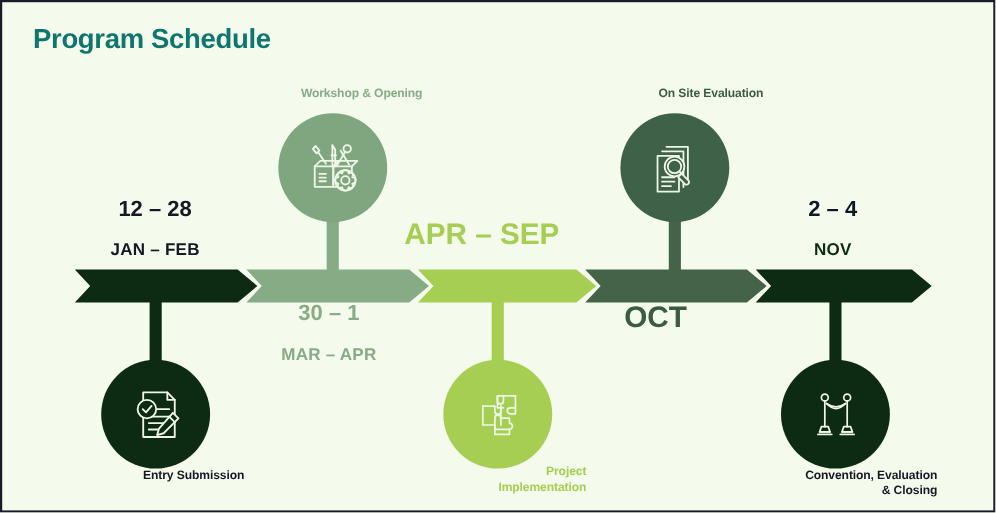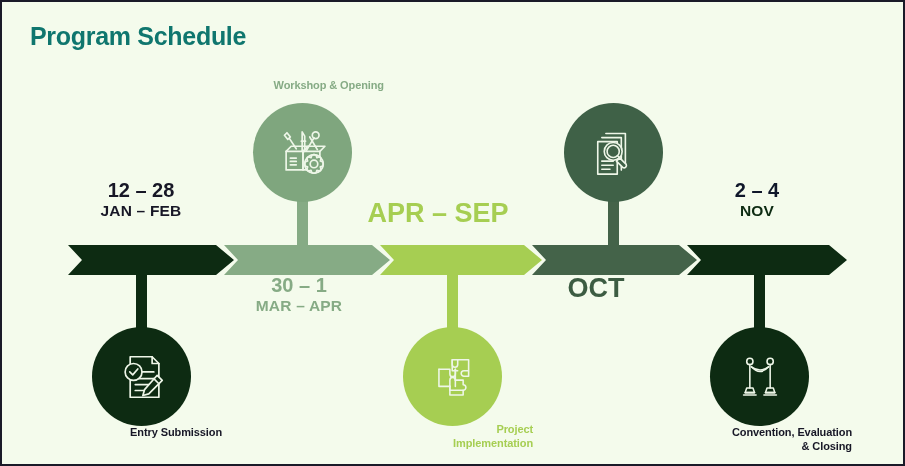--- a/index.html
+++ b/index.html
@@ -82,21 +82,21 @@
     letter-spacing: 0px;
     line-height: 1.05;
     white-space: nowrap;
   }
   .period .months {
     font-size: 15.5px;
     font-weight: 800;
     letter-spacing: 0.2px;
     line-height: 1.2;
     white-space: nowrap;
-    margin-top: 1px;
+    margin-top: 18px;
   }
   .period.solo .days {
     font-size: 27px;
   }
 </style>
 </head>
 <body>
 
 <div id="canvas">
 
@@ -225,20 +225,23 @@
       <line x1="17" y1="42" x2="31" y2="42"></line>
       <line x1="17" y1="47" x2="31" y2="47"></line>
       <line x1="17" y1="52" x2="27" y2="52"></line>
 
       <circle cx="31" cy="30" r="11" fill="#3f6147"></circle>
       <circle cx="31" cy="30" r="7.5"></circle>
       <path d="M37 36 L40 39"></path>
       <path d="M39 38 L47 46 a3 3 0 0 1 -4 4 L35 42 Z" fill="#3f6147"></path>
     </svg>
   </div>
+  <div class="node-caption" style="left:532px; top:77px; width:160px; color:#3c5c42;">
+    <div>On Site Evaluation</div>
+  </div>
 
   <div class="node-circle" style="left:708px; top:325px; width:99px; height:99px; background:#0d2b12;">
     <svg width="50" height="50" viewBox="0 0 64 64" fill="none" stroke="#eef6e8" stroke-width="2" stroke-linecap="round" stroke-linejoin="round">
 
       <circle cx="19" cy="12" r="4"></circle>
       <line x1="19" y1="16" x2="19" y2="46"></line>
       <path d="M13 52 L15 46 H23 L25 52 Z"></path>
       <line x1="11" y1="55" x2="27" y2="55"></line>
       <line x1="13" y1="52" x2="25" y2="52"></line>
 

